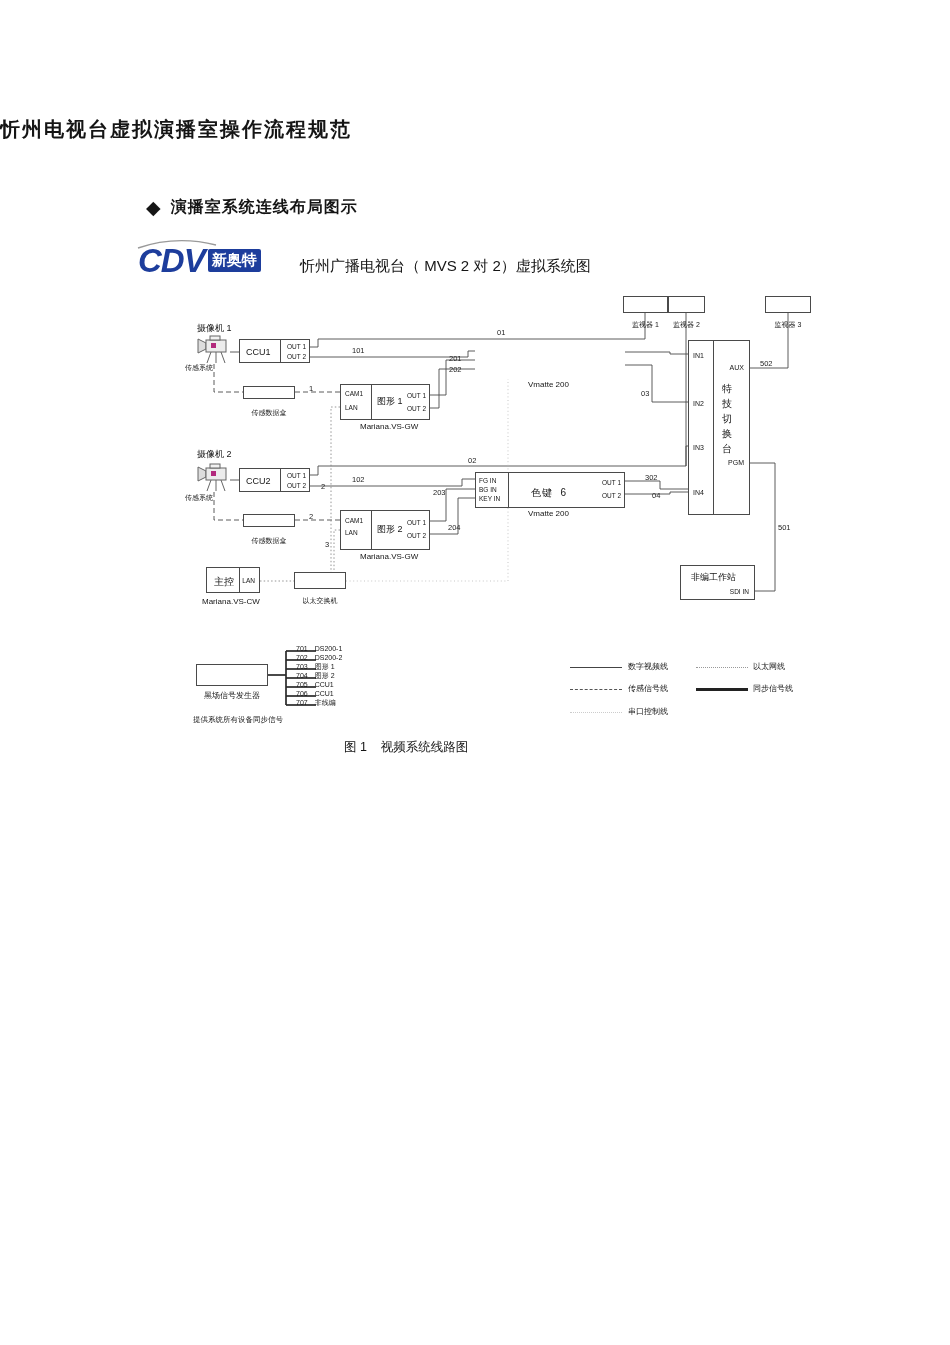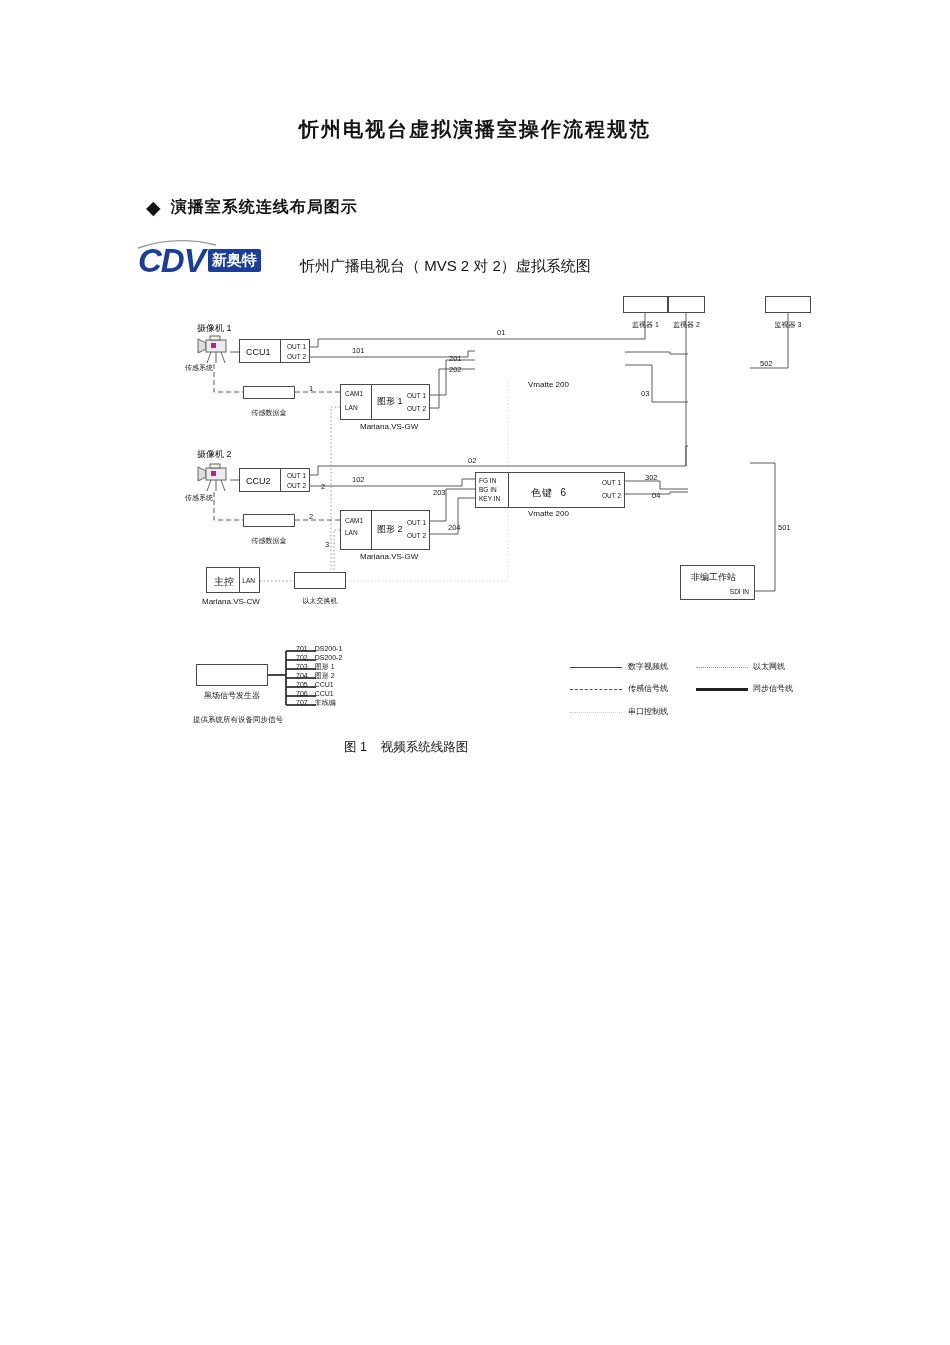--- a/index.html
+++ b/index.html
@@ -1,18 +1,18 @@
 <!DOCTYPE html>
 <html><head>
 <meta charset="utf-8">
 <style>
   html,body{margin:0;padding:0;background:#888;}
   .page{position:relative;width:950px;height:1345px;background:#fff;margin:0 auto;
         font-family:"Liberation Sans","DejaVu Sans",sans-serif;color:#151515;overflow:hidden;}
-  .doc-title{position:absolute;left:0;right:0;top:116px;text-align:center;
+  .doc-title{position:absolute;left:0;right:0;top:116px;text-align:left;
              font-size:20px;font-weight:bold;letter-spacing:2px;font-family:Liberation Mono, monospace;}
   .section{position:absolute;left:146px;top:197px;display:flex;align-items:center;gap:9px;
            font-size:16px;font-weight:bold;letter-spacing:1px;}
   .bullet{font-size:19px;line-height:1;}
   .logo{position:absolute;left:138px;top:244px;display:flex;align-items:center;}
   .cdv{font-style:italic;font-weight:bold;font-size:33px;line-height:1;color:#1d3d9c;letter-spacing:-1px;}
   .brand{background:#1d3d9c;color:#fff;font-weight:bold;font-size:15px;padding:2px 4px;
          margin-left:3px;border-radius:2px;white-space:nowrap;}
   .swoosh{position:absolute;left:-2px;top:-6px;}
   .subtitle{position:absolute;left:300px;top:257px;font-size:15px;white-space:pre;}
@@ -197,20 +197,30 @@
   <div class="box" style="left:340px;top:510px;width:90px;height:40px">
     <i class="vd" style="left:30px;height:38px"></i>
     <span class="port" style="left:4px;top:7px">CAM1</span>
     <span class="port" style="left:4px;top:19px">LAN</span>
     <span class="bname" style="left:36px;top:14px">图形 2</span>
     <span class="port" style="right:3px;top:9px">OUT 1</span>
     <span class="port" style="right:3px;top:22px">OUT 2</span>
   </div>
   <div class="lbl" style="left:360px;top:553px">Mariana.VS-GW</div>
 
+  <div class="box" style="left:688px;top:340px;width:62px;height:175px">
+    <i class="vd" style="left:24px;height:173px"></i>
+    <span class="port" style="left:4px;top:11px;font-size:7px">IN1</span>
+    <span class="port" style="left:4px;top:59px;font-size:7px">IN2</span>
+    <span class="port" style="left:4px;top:103px;font-size:7px">IN3</span>
+    <span class="port" style="left:4px;top:148px;font-size:7px">IN4</span>
+    <span class="port" style="right:5px;top:23px;font-size:7px">AUX</span>
+    <span class="port" style="right:5px;top:118px;font-size:7px">PGM</span>
+    <div class="vtitle" style="left:32px;top:40px">特技切换台</div>
+  </div>
 
   <div class="box" style="left:206px;top:567px;width:54px;height:26px">
     <i class="vd" style="left:32px;height:24px"></i>
     <span class="bname" style="left:7px;top:9px;font-size:10px">主控</span>
     <span class="port" style="right:4px;top:10px">LAN</span>
   </div>
   <div class="lbl" style="left:202px;top:598px">Mariana.VS-CW</div>
 
   <div class="box" style="left:294px;top:572px;width:52px;height:17px">
     <div class="c">以太交换机</div>

